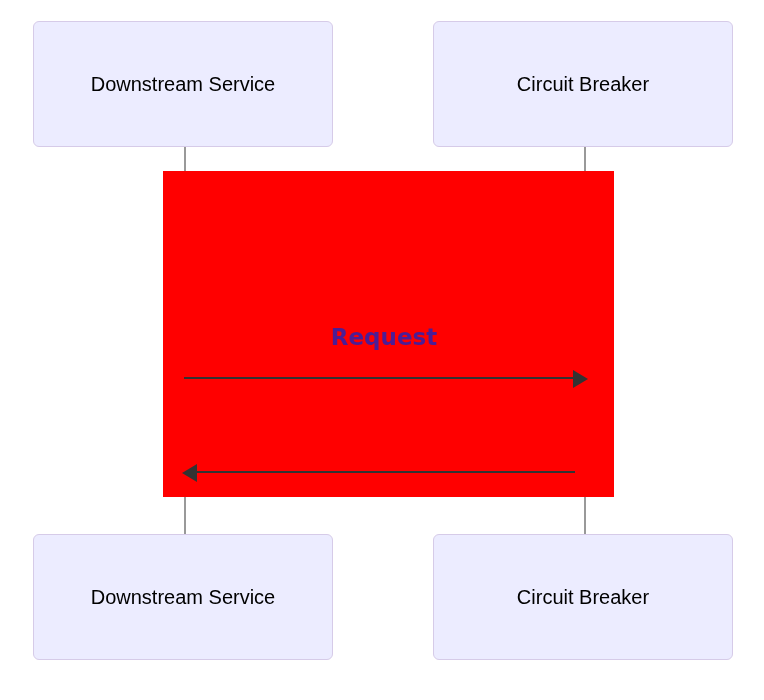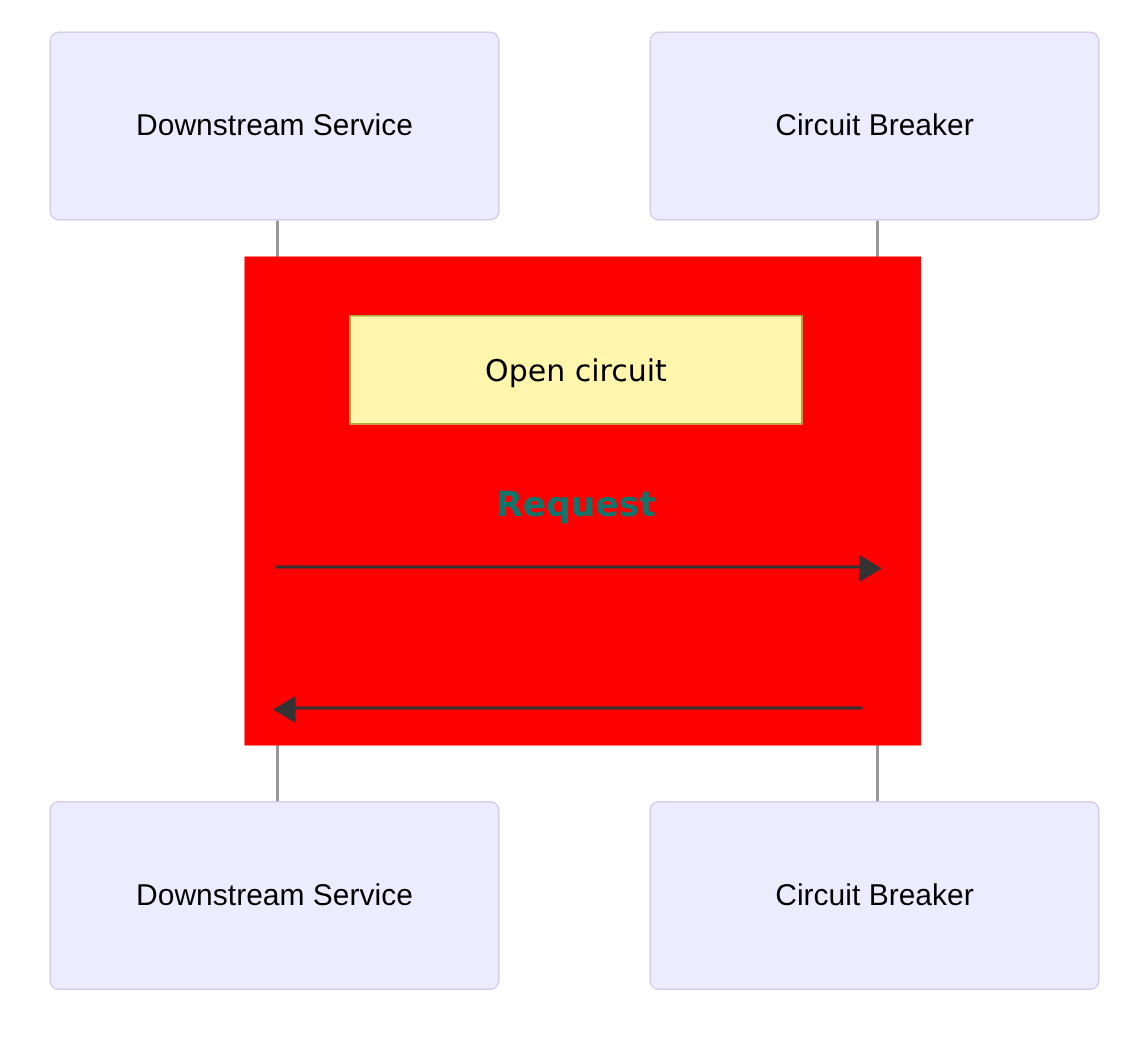--- a/index.html
+++ b/index.html
@@ -87,21 +87,21 @@
     line-height: 1;
     white-space: nowrap;
   }
 
   
   .msg-label {
     position: absolute;
     font-family: "DejaVu Sans", sans-serif;
     font-weight: bold;
     font-size: 23px;
-    color: #0f766e;
+    color: #4c1d95;
     line-height: 1;
     white-space: nowrap;
     text-align: center;
   }
   .msg-line {
     position: absolute;
     height: 2px;
     background: #333333;
   }
   .arrowhead {
@@ -138,23 +138,20 @@
 
   <div class="highlight-rect"></div>
 
   <div class="participant p-top-left">
     <span class="p-label">Downstream Service</span>
   </div>
   <div class="participant p-top-right">
     <span class="p-label">Circuit Breaker</span>
   </div>
 
-  <div class="note">
-    <span class="note-label">Open circuit</span>
-  </div>
 
   <div class="msg-label msg1-label">Request</div>
   <div class="msg-line msg1-line"></div>
   <div class="arrowhead right msg1-head"></div>
 
   <div class="msg-line msg2-line"></div>
   <div class="arrowhead left msg2-head"></div>
 
   <div class="participant p-bot-left">
     <span class="p-label">Downstream Service</span>

